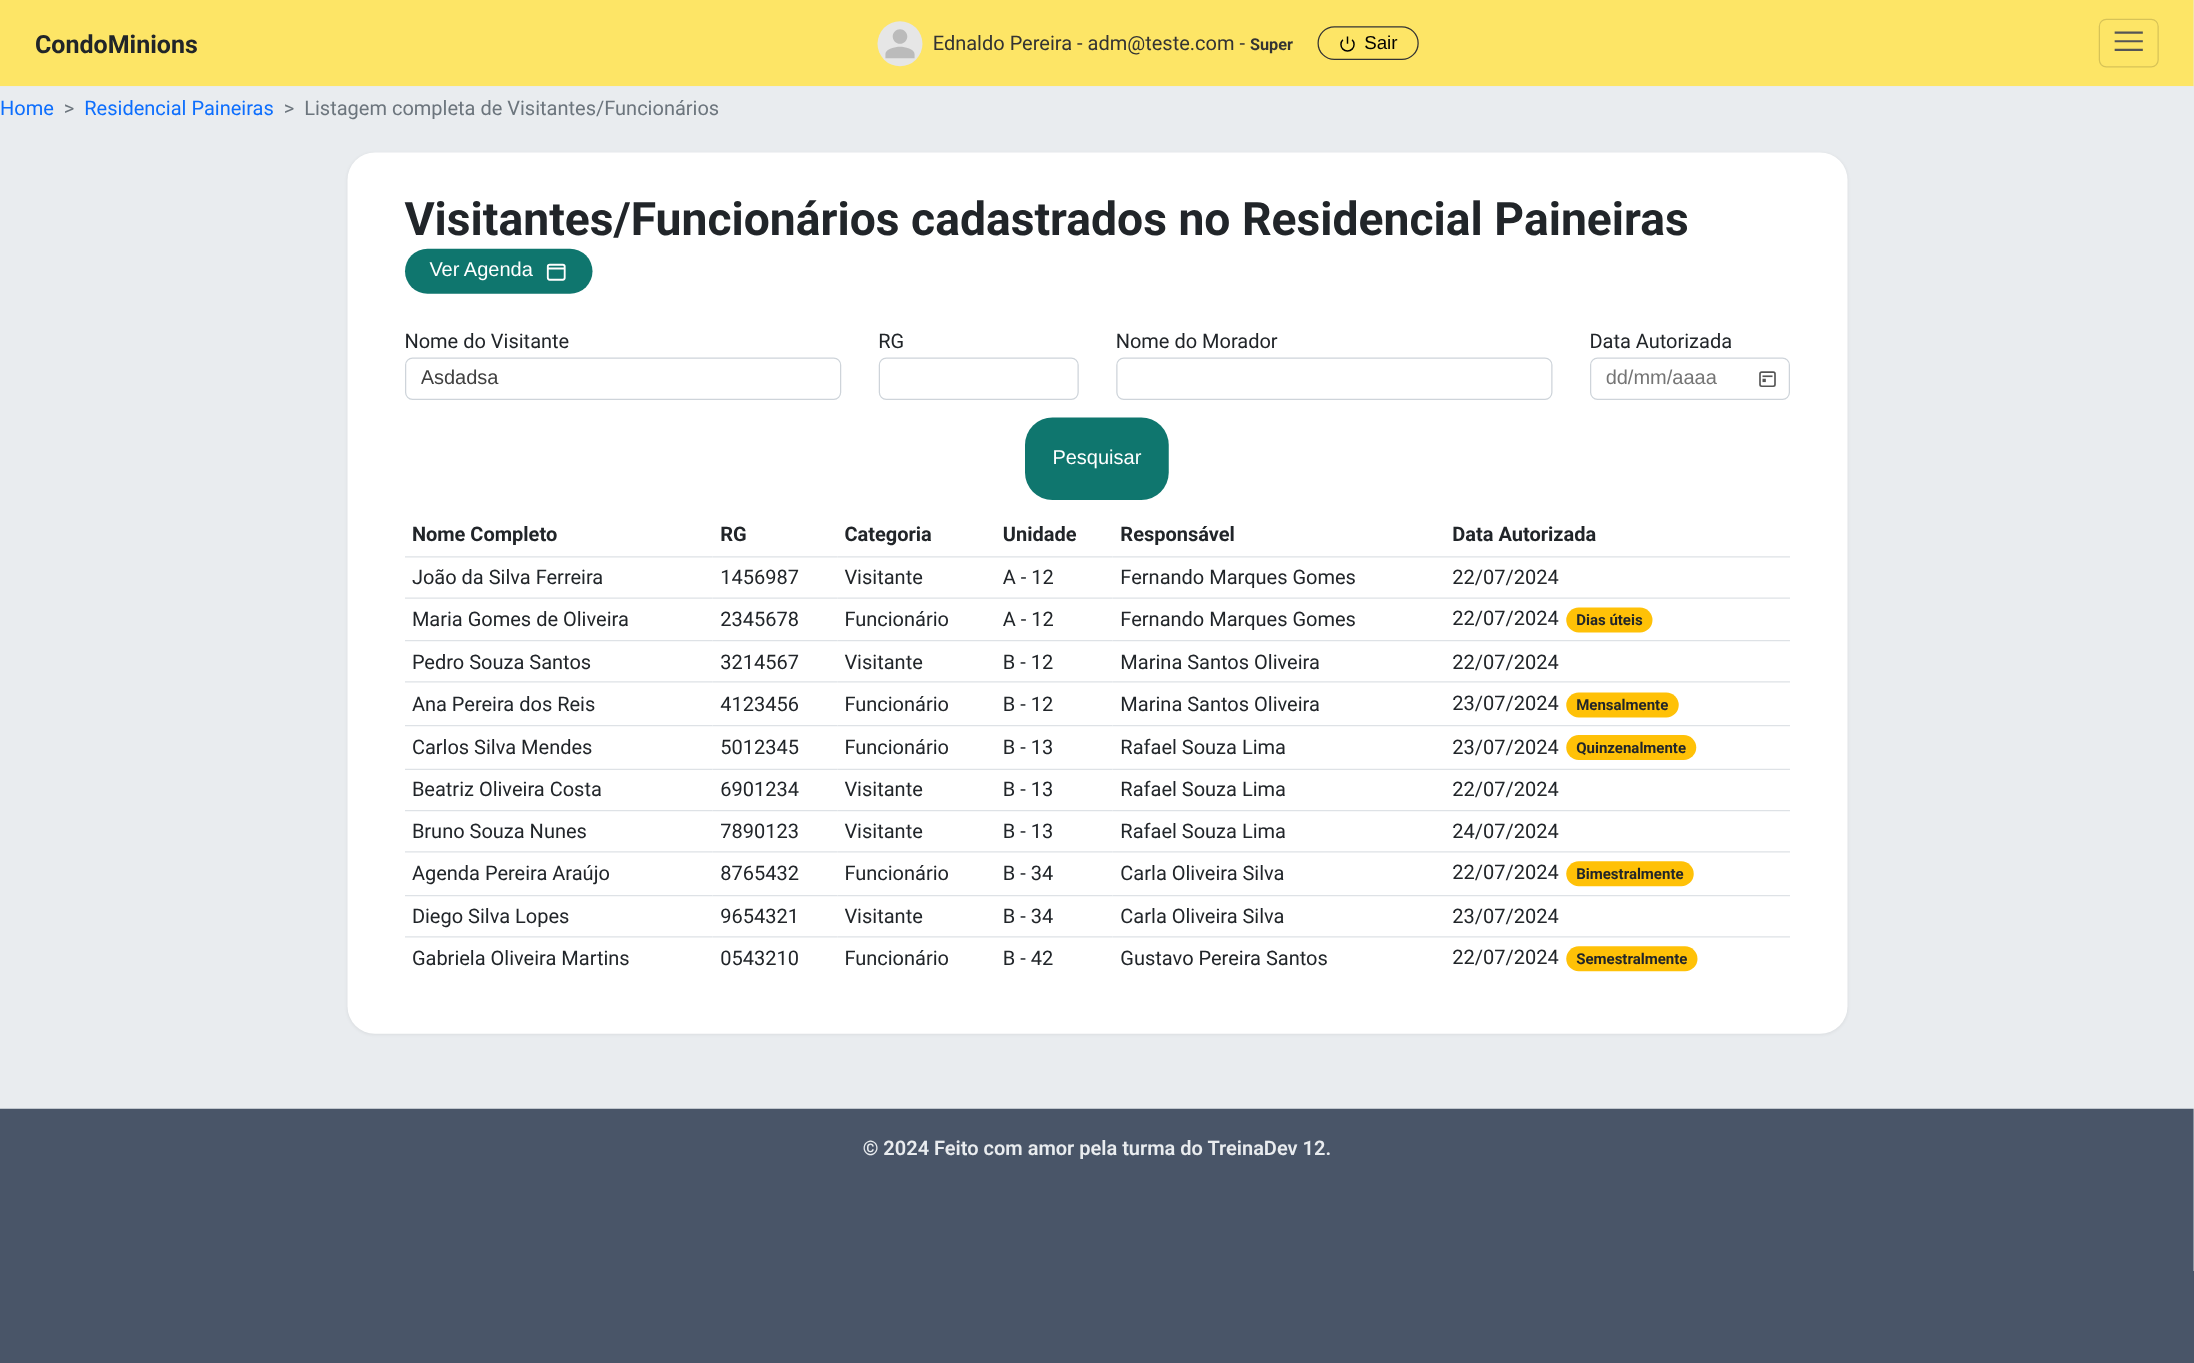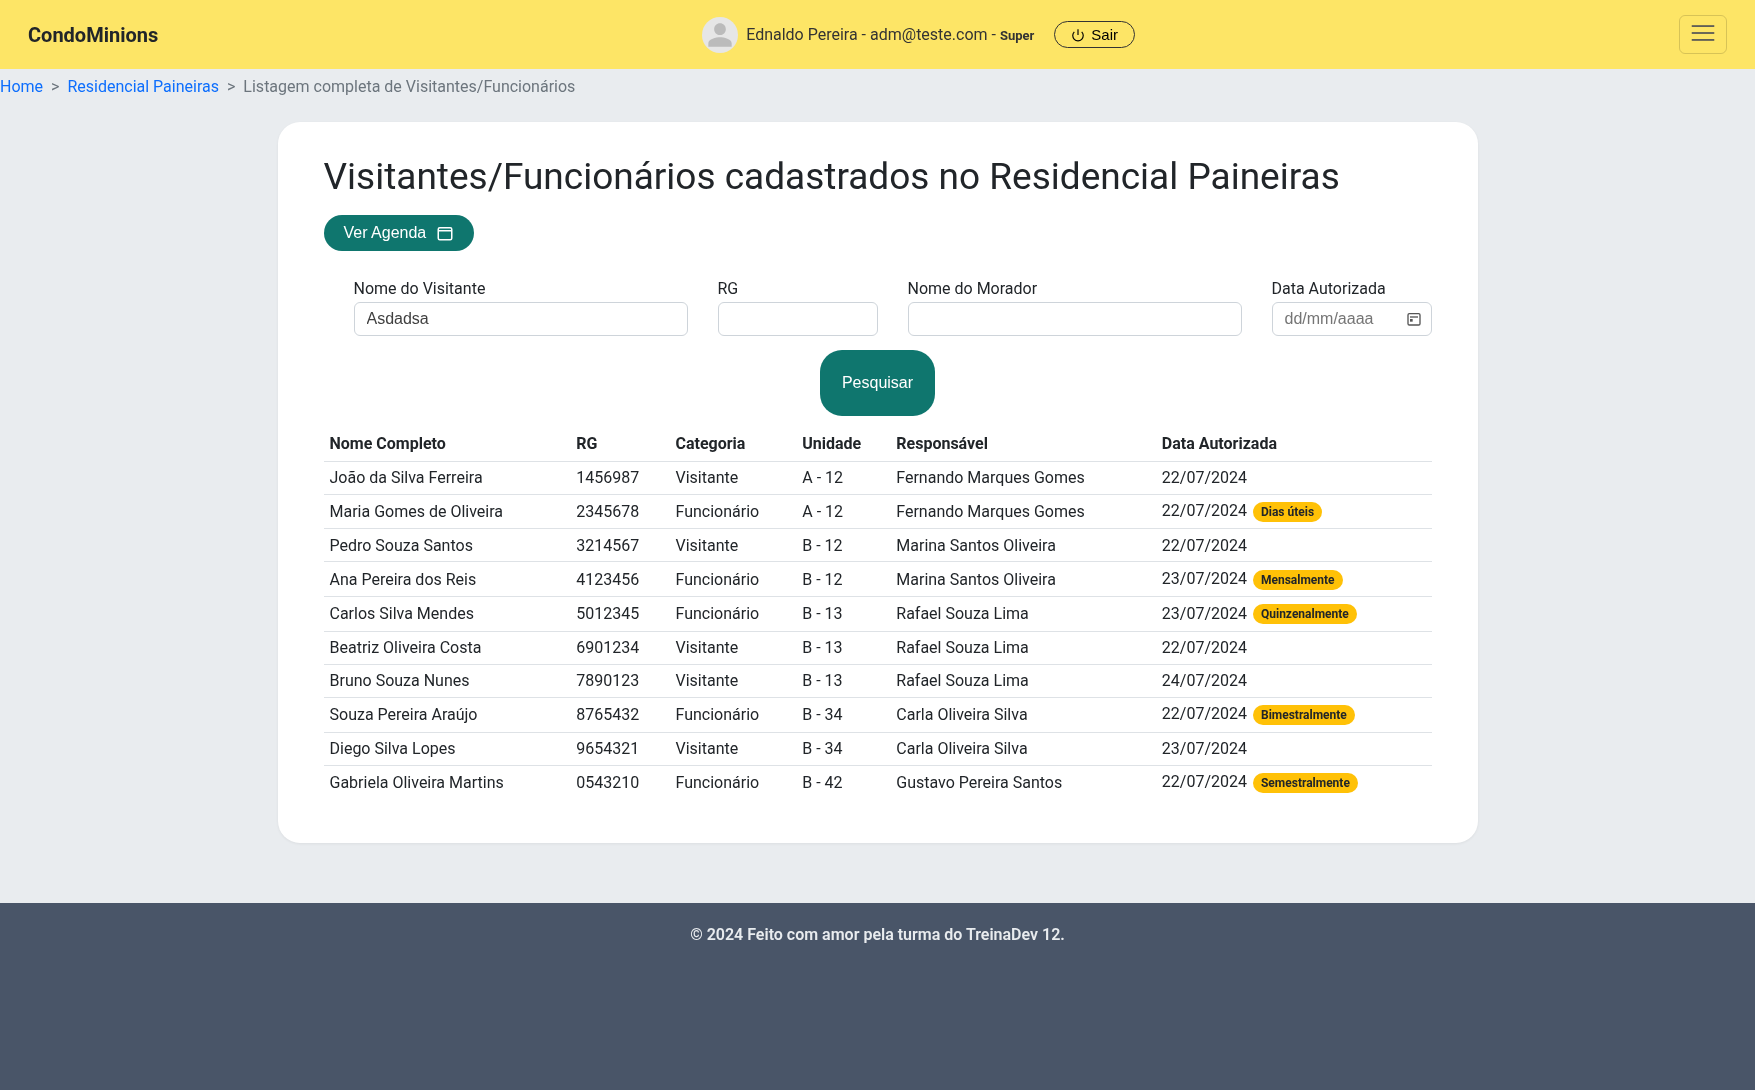--- a/index.html
+++ b/index.html
@@ -21,26 +21,26 @@
     
     .breadcrumb-bar { background: #e9ecef; padding: 8px 0; }
     .breadcrumb { display: flex; align-items: flex-start; gap: 8px; font-size: 16px; }
     .breadcrumb a { color: #0d6efd; text-decoration: none; }
     .breadcrumb .sep { color: #6c757d; }
     .breadcrumb .current { color: #6c757d; }
 
     
     .container { max-width: 1200px; margin: 18px auto 60px; }
     .card { background: #fff; border-radius: 22px; padding: 34px 46px 44px; box-shadow: 0 1px 3px rgba(0,0,0,.06); }
-    h1.title { font-size: 37px; font-weight: 400; color: #212529; margin-bottom: 16px; line-height: 1.15; }
+    h1.title { font-size: 37px; font-weight: 700; color: #212529; margin-bottom: 0; line-height: 1.15; }
     .btn-dark { background: #0f766e; color: #fff; border: none; border-radius: 22px; padding: 9px 20px; font-size: 16px; display: inline-flex; align-items: center; gap: 10px; cursor: pointer; }
     .btn-dark svg { width: 18px; height: 18px; }
 
     
-    .form-row { display: flex; gap: 30px; margin-top: 28px; align-items: flex-end; margin-left: 30px; }
+    .form-row { display: flex; gap: 30px; margin-top: 28px; align-items: flex-end; }
     .form-group { flex: 1; display: flex; flex-direction: column; }
     .form-group label { font-size: 16px; color: #212529; margin-bottom: 4px; }
     .form-control { border: 1px solid #ced4da; border-radius: 6px; padding: 7px 12px; font-size: 16px; color: #404040; background: #fff; width: 100%; }
     .date-wrap { position: relative; }
     .date-wrap svg { position: absolute; right: 10px; top: 50%; transform: translateY(-50%); width: 16px; height: 16px; fill: #555; pointer-events: none; }
     .search-btn-row { display: flex; justify-content: center; margin-top: 14px; }
 
     
     table { width: 100%; border-collapse: collapse; margin-top: 10px; }
     thead th { text-align: left; font-weight: 700; font-size: 16px; padding: 8px 6px; border-bottom: 1px solid #dee2e6; }
@@ -196,21 +196,21 @@
           </tr>
           <tr>
             <td>Bruno Souza Nunes</td>
             <td>7890123</td>
             <td>Visitante</td>
             <td>B - 13</td>
             <td>Rafael Souza Lima</td>
             <td class="date-cell"><span>24/07/2024</span></td>
           </tr>
           <tr>
-            <td>Souza Pereira Araújo</td>
+            <td>Agenda Pereira Araújo</td>
             <td>8765432</td>
             <td>Funcionário</td>
             <td>B - 34</td>
             <td>Carla Oliveira Silva</td>
             <td class="date-cell"><span>22/07/2024</span><span class="badge">Bimestralmente</span></td>
           </tr>
           <tr>
             <td>Diego Silva Lopes</td>
             <td>9654321</td>
             <td>Visitante</td>

